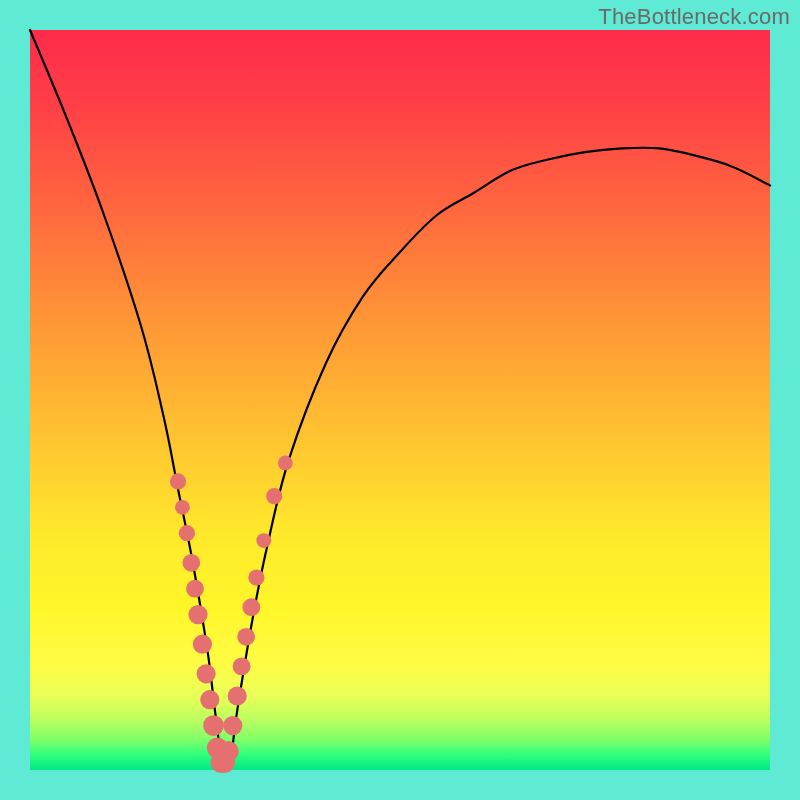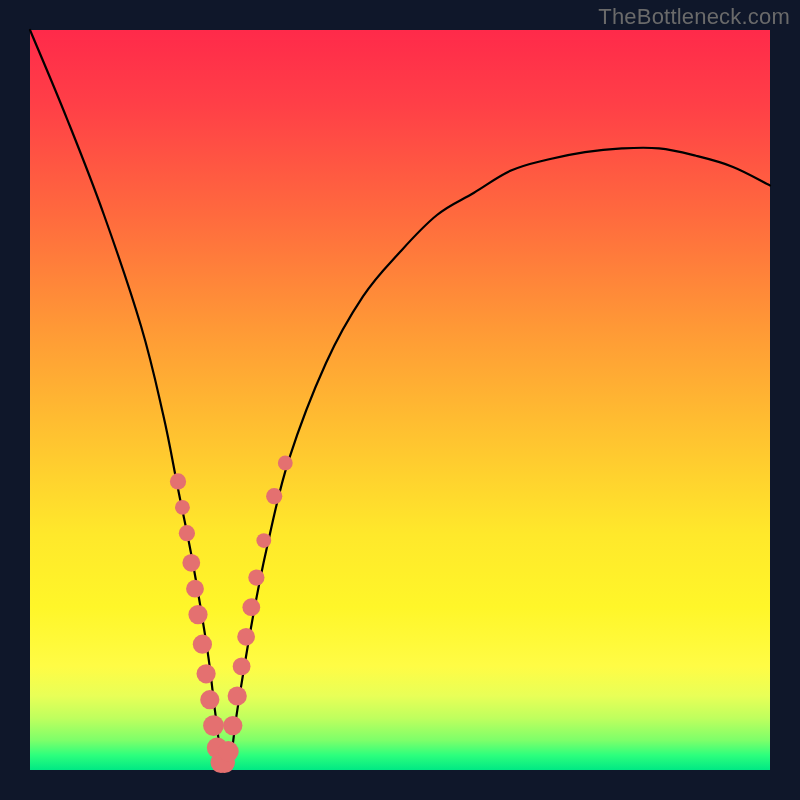--- a/index.html
+++ b/index.html
@@ -10,21 +10,21 @@
     overflow: hidden;
     background: #000;
     font-family: Arial, Helvetica, sans-serif;
   }
   .frame {
     position: absolute;
     left: 0;
     top: 0;
     width: 800px;
     height: 800px;
-    background: #0f172a;
+    background: #5eead4;
   }
   .plot {
     position: absolute;
     left: 30px;
     top: 30px;
     width: 740px;
     height: 740px;
     background: linear-gradient(
       to bottom,
       #ff2a4a 0%,

